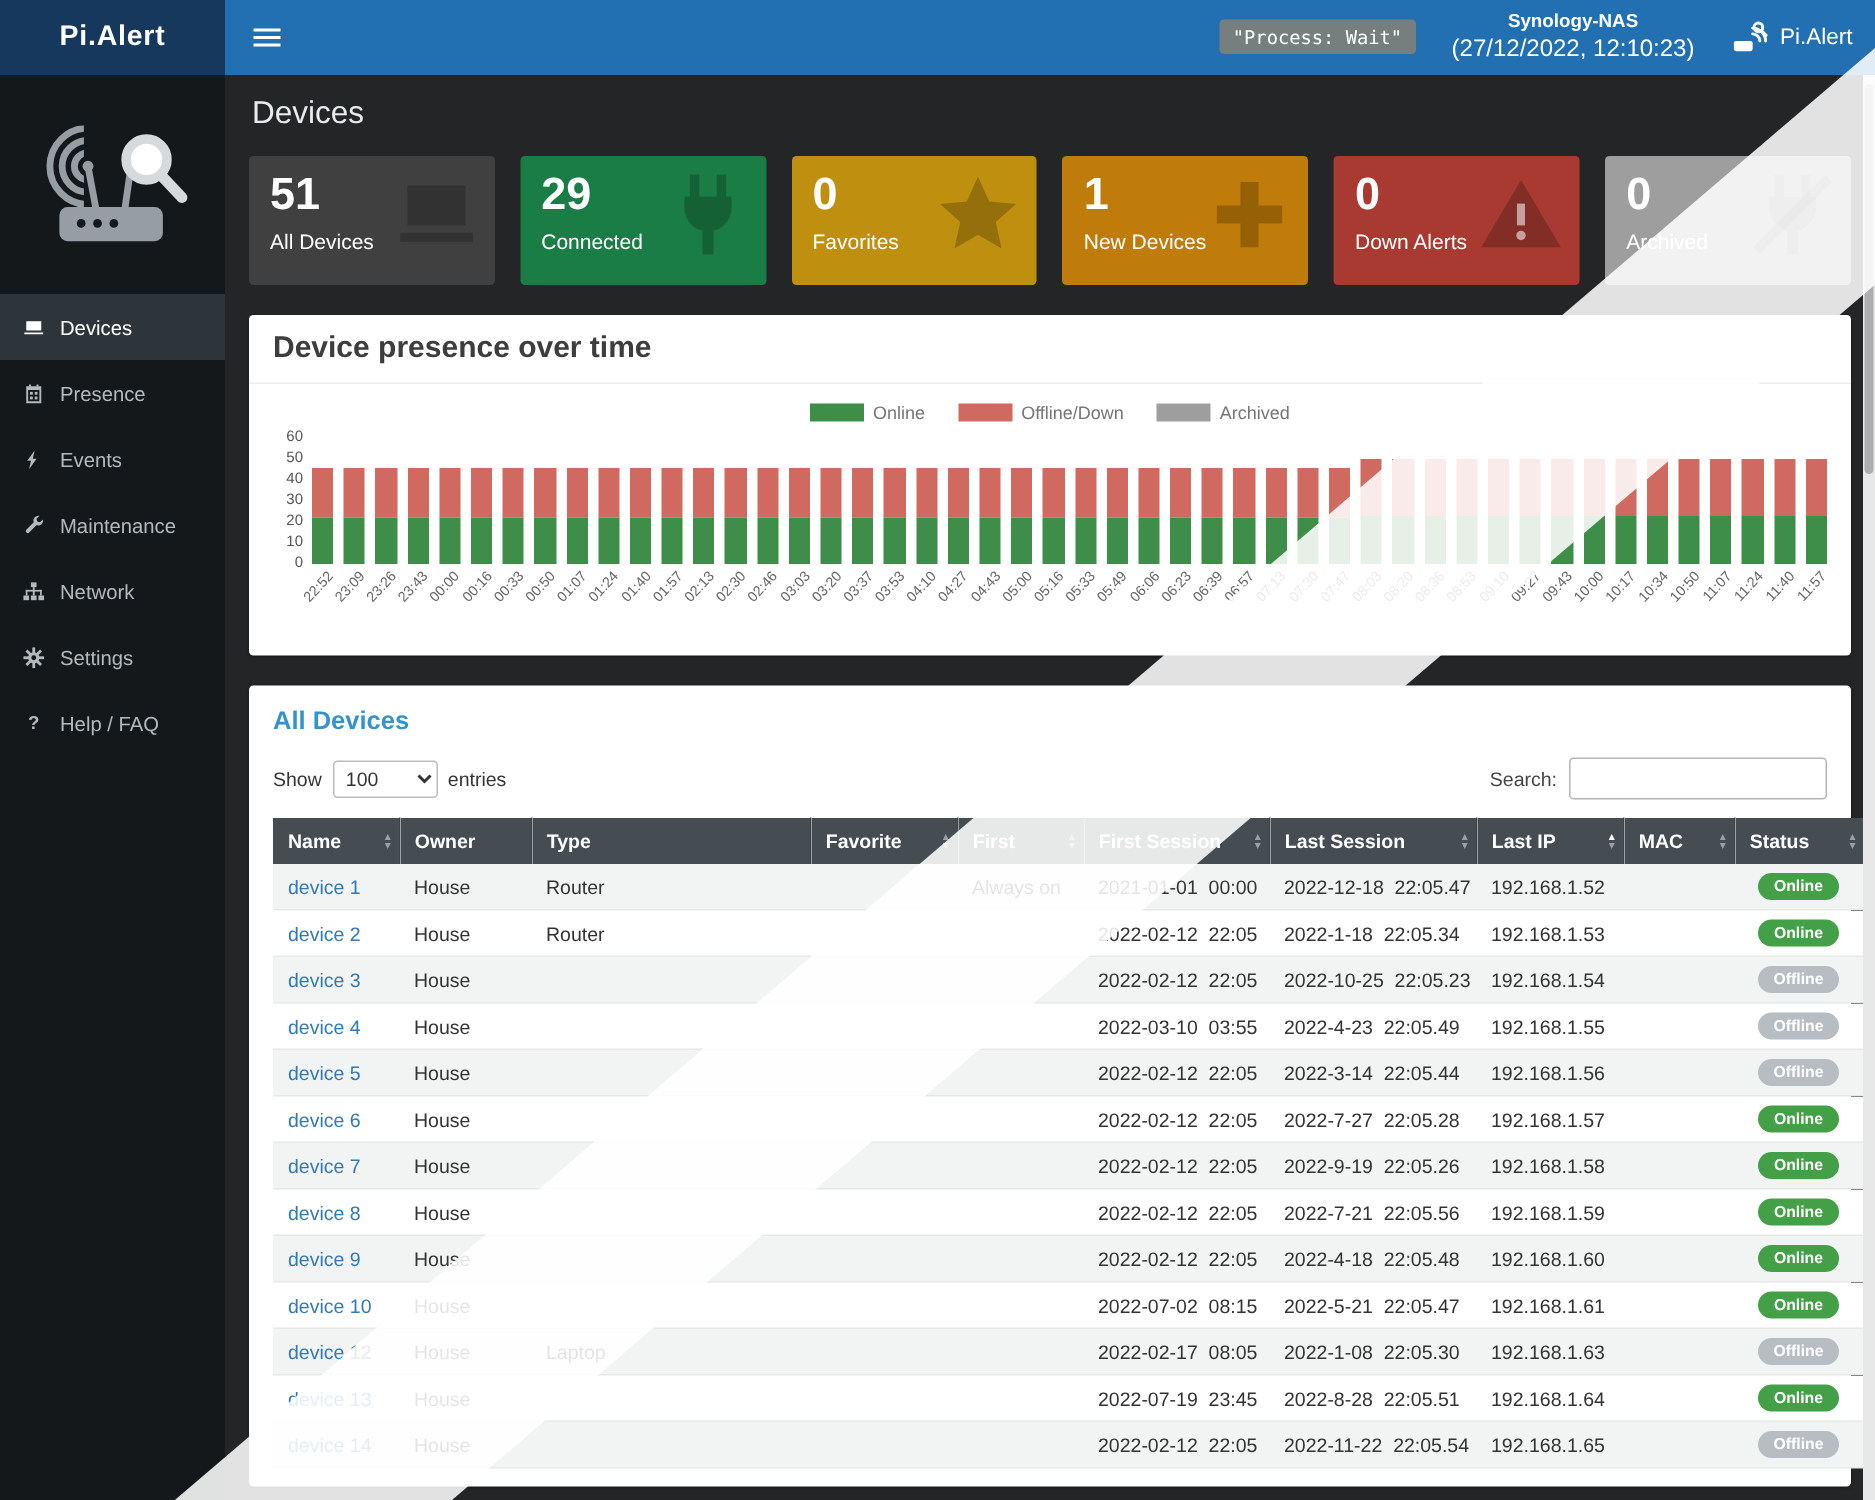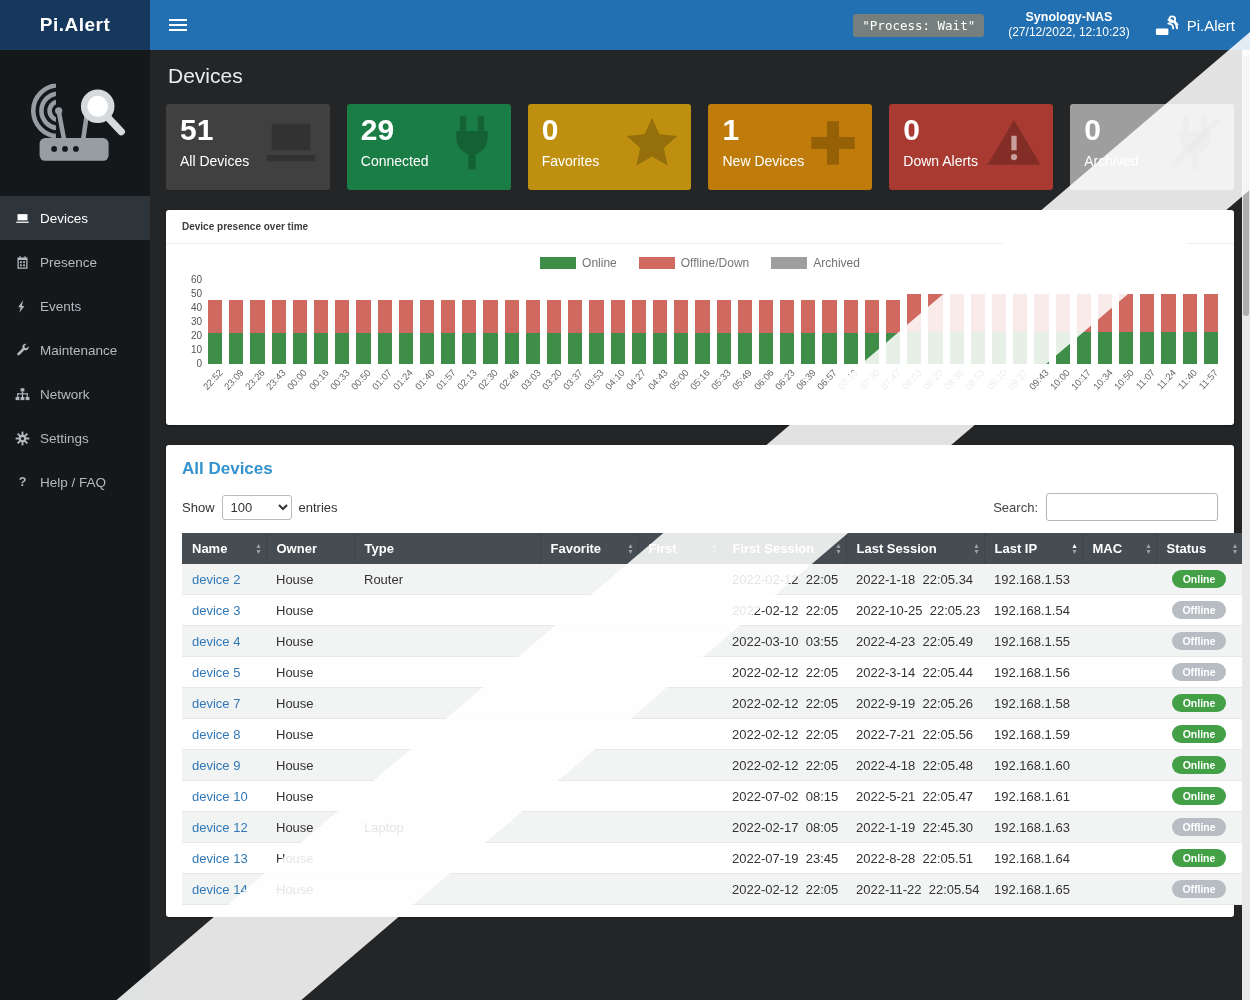--- a/index.html
+++ b/index.html
@@ -9,39 +9,39 @@
 
 .navbar{position:absolute;top:0;left:0;width:100%;height:50px;background:#2270b2;display:flex;z-index:20;}
 .brand{width:150px;height:50px;background:#16385c;color:#fff;font-size:19px;font-weight:bold;display:flex;align-items:center;justify-content:center;letter-spacing:.5px;cursor:pointer;}
 .nav-main{flex:1;display:flex;align-items:center;padding:0 15px;}
 .bars{display:inline-flex;flex-direction:column;gap:3px;cursor:pointer;padding:6px 4px;}
 .bars i{display:block;width:18px;height:2px;background:#fff;}
 .nav-right{margin-left:auto;display:flex;align-items:center;gap:24px;}
 .process-badge{font-family:"DejaVu Sans Mono",monospace;font-size:12.5px;color:#fff;background:#75807e;padding:4px 9px;border-radius:3px;}
 .host-block{text-align:center;color:#fff;line-height:1.3;}
 .host-name{font-size:12.5px;font-weight:bold;}
-.host-time{font-size:12px;}
+.host-time{font-size:16px;}
 .nav-brand-right{display:flex;align-items:center;gap:8px;color:#fff;font-size:15px;cursor:pointer;}
 
 .sidebar{position:absolute;top:50px;left:0;width:150px;height:950px;background:#15181a;z-index:15;}
 .logo-wrap{height:146px;display:flex;align-items:center;justify-content:center;padding-top:12px;}
 .side-item{display:flex;align-items:center;height:44px;padding:0 15px;color:#b3babf;font-size:13.5px;cursor:pointer;}
 .side-item .sicon{width:15px;height:15px;margin-right:10px;fill:currentColor;flex:none;}
 .side-item.active{background:#2e353a;color:#fff;}
 
 .content{position:absolute;top:50px;left:150px;width:1100px;height:950px;padding:6px 16px 0 16px;overflow:hidden;}
 .page-title{color:#e9ecef;font-size:21px;font-weight:normal;margin:8px 0 16px 2px;}
 .cards{display:flex;gap:17px;}
 .card{flex:1;height:86px;border-radius:3px;position:relative;overflow:hidden;color:#fff;padding:10px 14px;cursor:pointer;}
 .card-num{font-size:30px;font-weight:bold;line-height:1.05;}
 .card-label{font-size:14px;margin-top:7px;}
 .card-icon{position:absolute;right:10px;top:10px;width:58px;height:58px;fill:rgba(0,0,0,0.22);}
 .panel{background:#fff;border-radius:3px;box-shadow:0 1px 2px rgba(0,0,0,0.35);margin-top:20px;}
 .panel-header{padding:11px 16px;border-bottom:1px solid #ececec;}
-.panel-header h2{font-size:10px;color:#3d3d3d;font-weight:bold;}
+.panel-header h2{font-size:20px;color:#3d3d3d;font-weight:bold;}
 .panel-body{padding:8px 16px 12px;}
 
 .legend{display:flex;justify-content:center;gap:22px;align-items:center;margin:4px 0 10px;}
 .legend-item{display:inline-flex;align-items:center;gap:6px;font-size:12px;color:#757575;}
 .swatch{display:inline-block;width:36px;height:12px;}
 .chart{display:flex;align-items:flex-start;}
 .yaxis{width:26px;position:relative;height:84px;flex:none;}
 .ytick{position:absolute;right:6px;font-size:10px;color:#555;}
 .plotwrap{flex:1;min-width:0;}
 .plot{display:flex;align-items:flex-end;gap:7px;height:84px;}
@@ -689,20 +689,32 @@
                     <b>▾</b>
                   </span></th>
                 <th><span>Status</span><span class="sort">
                     <b>▴</b>
                     <b>▾</b>
                   </span></th>
               </tr>
             </thead>
           <tbody>
               <tr>
+                <td><a href="#">device 1</a></td>
+                <td>House</td>
+                <td>Router</td>
+                <td></td>
+                <td>Always on</td>
+                <td class="pre">2021-01-01  00:00</td>
+                <td class="pre">2022-12-18  22:05.47</td>
+                <td>192.168.1.52</td>
+                <td></td>
+                <td class="center"><span class="badge" style="background: rgb(67, 160, 71);">Online</span></td>
+              </tr>
+              <tr>
                 <td><a href="#">device 2</a></td>
                 <td>House</td>
                 <td>Router</td>
                 <td></td>
                 <td></td>
                 <td class="pre">2022-02-12  22:05</td>
                 <td class="pre">2022-1-18  22:05.34</td>
                 <td>192.168.1.53</td>
                 <td></td>
                 <td class="center"><span class="badge" style="background: rgb(67, 160, 71);">Online</span></td>
@@ -737,20 +749,32 @@
                 <td></td>
                 <td></td>
                 <td></td>
                 <td class="pre">2022-02-12  22:05</td>
                 <td class="pre">2022-3-14  22:05.44</td>
                 <td>192.168.1.56</td>
                 <td></td>
                 <td class="center"><span class="badge" style="background: rgb(183, 189, 195);">Offline</span></td>
               </tr>
               <tr>
+                <td><a href="#">device 6</a></td>
+                <td>House</td>
+                <td></td>
+                <td></td>
+                <td></td>
+                <td class="pre">2022-02-12  22:05</td>
+                <td class="pre">2022-7-27  22:05.28</td>
+                <td>192.168.1.57</td>
+                <td></td>
+                <td class="center"><span class="badge" style="background: rgb(67, 160, 71);">Online</span></td>
+              </tr>
+              <tr>
                 <td><a href="#">device 7</a></td>
                 <td>House</td>
                 <td></td>
                 <td></td>
                 <td></td>
                 <td class="pre">2022-02-12  22:05</td>
                 <td class="pre">2022-9-19  22:05.26</td>
                 <td>192.168.1.58</td>
                 <td></td>
                 <td class="center"><span class="badge" style="background: rgb(67, 160, 71);">Online</span></td>
@@ -791,21 +815,21 @@
                 <td></td>
                 <td class="center"><span class="badge" style="background: rgb(67, 160, 71);">Online</span></td>
               </tr>
               <tr>
                 <td><a href="#">device 12</a></td>
                 <td>House</td>
                 <td>Laptop</td>
                 <td></td>
                 <td></td>
                 <td class="pre">2022-02-17  08:05</td>
-                <td class="pre">2022-1-19  22:45.30</td>
+                <td class="pre">2022-1-08  22:05.30</td>
                 <td>192.168.1.63</td>
                 <td></td>
                 <td class="center"><span class="badge" style="background: rgb(183, 189, 195);">Offline</span></td>
               </tr>
               <tr>
                 <td><a href="#">device 13</a></td>
                 <td>House</td>
                 <td></td>
                 <td></td>
                 <td></td>

